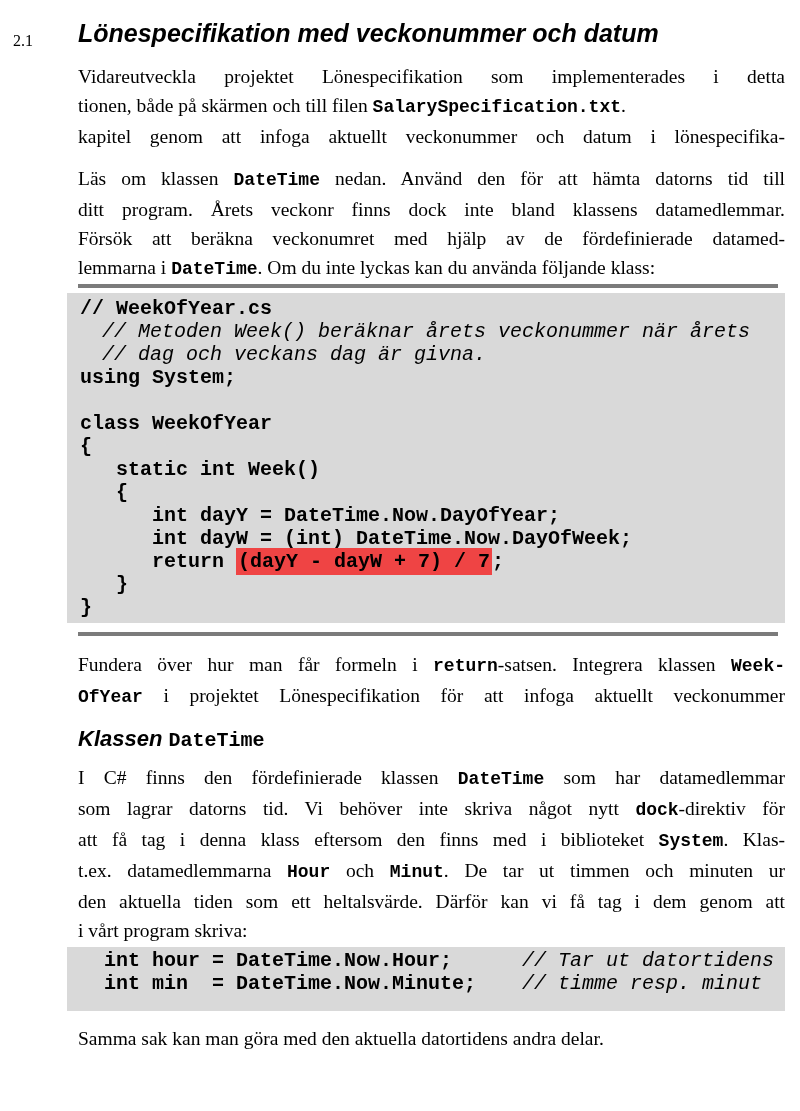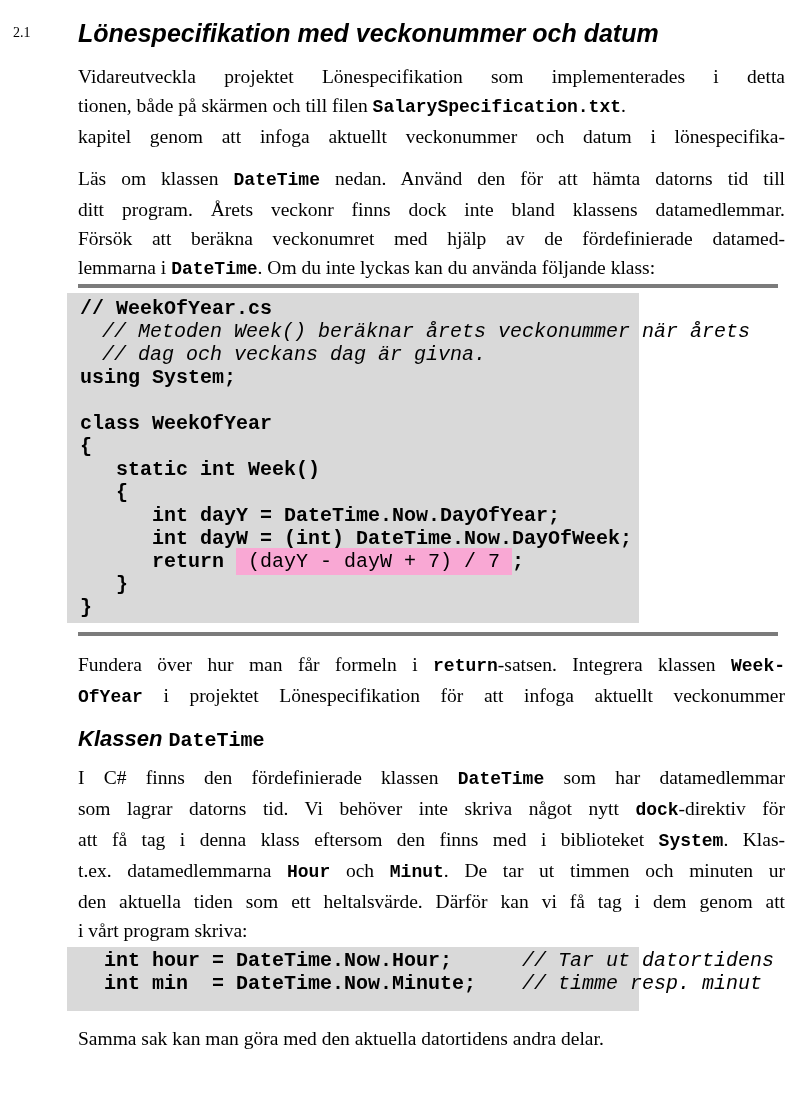--- a/index.html
+++ b/index.html
@@ -22,25 +22,25 @@
     margin: 2px 0 14px;
     font-family: "Liberation Sans", sans-serif;
     font-style: italic;
     font-weight: bold;
     font-size: 25px;
     line-height: 30px;
     white-space: nowrap;
   }
   .secnum {
     position: absolute;
-    left: -65px; top: 0;
+    left: -65px; top: 8px;
     font-family: "Liberation Serif", serif;
     font-style: normal;
     font-weight: normal;
-    font-size: 14px;
+    font-size: 16px;
     line-height: 30px;
   }
 
   
   h2.sub-heading {
     margin: 0 0 8px;
     font-size: 22px;
     line-height: 28px;
     white-space: nowrap;
   }
@@ -72,31 +72,31 @@
   .rule {
     height: 4px;
     width: 700px;
     background: #7b7b7b;
   }
   .rule.top { margin-bottom: 5px; }
   .rule.bottom { margin-top: 9px; }
   .codebox {
     background: #d9d9d9;
     margin-left: -11px;
-    width: 572px;
+    width: 718px;
     padding: 4px 4px 4px 13px;
     font-family: "Liberation Mono", monospace;
     font-size: 20px;
     line-height: 23px;
   }
   .code-section.plain .codebox { padding-top: 2px; padding-bottom: 16px; }
   .cline { white-space: pre; min-height: 23px; }
   .run.cb { font-weight: bold; }
   .run.ci { font-style: italic; font-weight: normal; margin-left: 22px; }
-  .run.chl { font-weight: normal; background: #f9a8d4; padding: 2px 12px; }
+  .run.chl { font-weight: bold; background: #ef4444; padding: 2px 2px; }
 </style>
 </head>
 <body>
 
 <div class="page">
   <main class="content">
       <h1 class="section-heading"><span class="secnum">2.1</span><span class="sectitle">Lönespecifikation med veckonummer och datum</span></h1>
       <div class="paragraph">
         <div class="tline"><span class="run plain">Vidareutveckla projektet Lönespecifikation som implementerades i detta</span></div>
         <div class="tline last"><span class="run plain">tionen, både på skärmen och till filen </span><span class="run mono">SalarySpecification.txt</span><span class="run plain">.</span></div>

